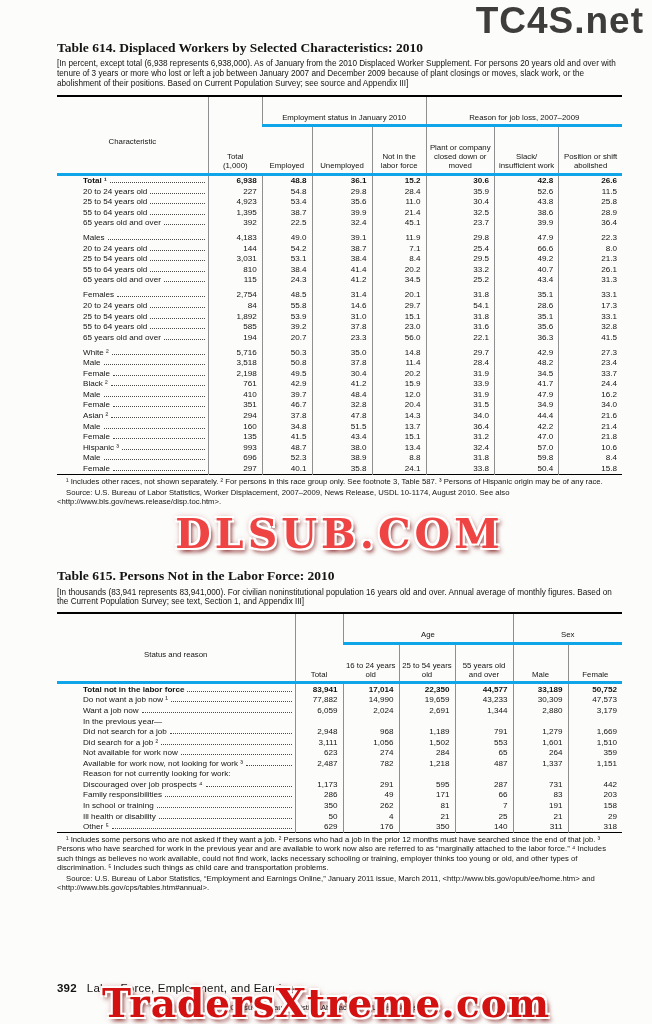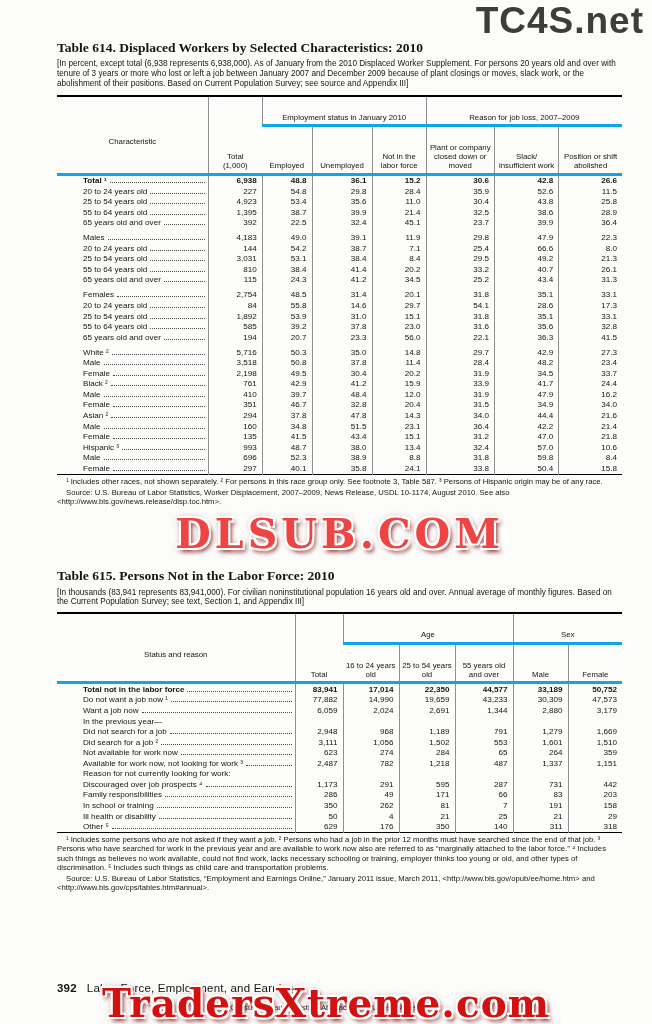--- a/index.html
+++ b/index.html
@@ -455,21 +455,21 @@
           <tr>
             <td class="stub ind1">
               <div class="sw">
                 <span class="lb">Male</span>
                 <span class="ld"></span>
               </div>
             </td>
             <td class="num">160</td>
             <td class="num">34.8</td>
             <td class="num">51.5</td>
-            <td class="num">23.1</td>
+            <td class="num">13.7</td>
             <td class="num">36.4</td>
             <td class="num">42.2</td>
             <td class="num">21.4</td>
           </tr>
           <tr>
             <td class="stub ind1">
               <div class="sw">
                 <span class="lb">Female</span>
                 <span class="ld"></span>
               </div>

